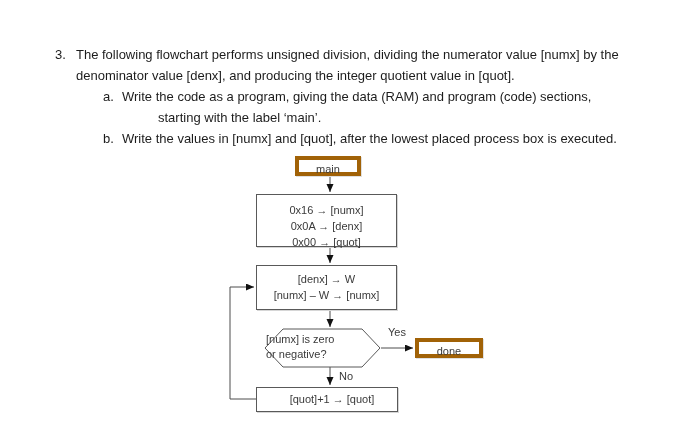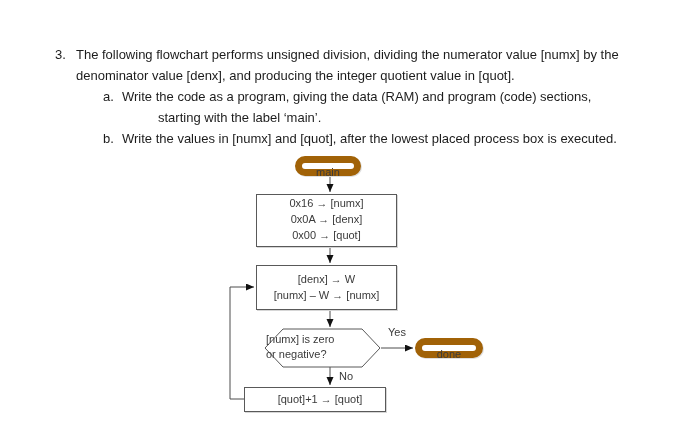--- a/index.html
+++ b/index.html
@@ -32,23 +32,23 @@
     color: #3a3a3a;
     text-align: center;
     white-space: nowrap;
   }
   .rect {
     border: 1px solid #595959;
     background: #ffffff;
     box-shadow: 1px 1px 0 #d6d6d6;
   }
   .oval {
-    border: 7px solid #a16207;
+    border: 4px solid #a16207;
     background: #ffffff;
-    border-radius: 10px;
+    border-radius: 0;
     box-shadow: 1px 1px 0 #e0e0e0;
   }
   .node .ln { display: block; }
   .hex-text {
     position: absolute;
     z-index: 2;
     font-size: 11px;
     line-height: 15px;
     color: #3a3a3a;
     text-align: left;
@@ -97,21 +97,21 @@
 
     <polyline points="256,399 230,399 230,287 254,287" fill="none" stroke="#4d4d4d" stroke-width="1" marker-end="url(#ah)"></polyline>
 
     <polygon points="265,348 283,329 362,329 380,348 362,367 283,367" fill="#ffffff" stroke="#595959" stroke-width="1"></polygon>
   </svg>
 
   <div class="node oval" style="left:295px; top:156px; width:66px; height:20px; line-height:18px;">
     <span>main</span>
   </div>
 
-  <div class="node rect" style="left:256px; top:194px; width:141px; height:53px; padding-top:0; line-height:16px;">
+  <div class="node rect" style="left:256px; top:194px; width:141px; height:53px; padding-top:7px; line-height:16px;">
     <span class="ln">0x16 → [numx]</span>
     <span class="ln">0x0A → [denx]</span>
     <span class="ln">0x00 → [quot]</span>
   </div>
 
   <div class="node rect" style="left:256px; top:265px; width:141px; height:45px; padding-top:5px; line-height:16px;">
     <span class="ln">[denx] → W</span>
     <span class="ln">[numx] – W → [numx]</span>
   </div>
 
@@ -120,17 +120,17 @@
     <span class="ln" style="display:block;">or negative?</span>
   </div>
 
   <span class="branch-label" style="left:388px; top:326px;">Yes</span>
   <span class="branch-label" style="left:339px; top:370px;">No</span>
 
   <div class="node oval" style="left:415px; top:338px; width:68px; height:20px; line-height:18px;">
     <span>done</span>
   </div>
 
-  <div class="node rect" style="left:244px; top:387px; width:142px; height:25px; line-height:23px;padding-left:10px;">
+  <div class="node rect" style="left:256px; top:387px; width:142px; height:25px; line-height:23px;padding-left:10px;">
     <span>[quot]+1 → [quot]</span>
   </div>
 
 </div>
 
 </body></html>

